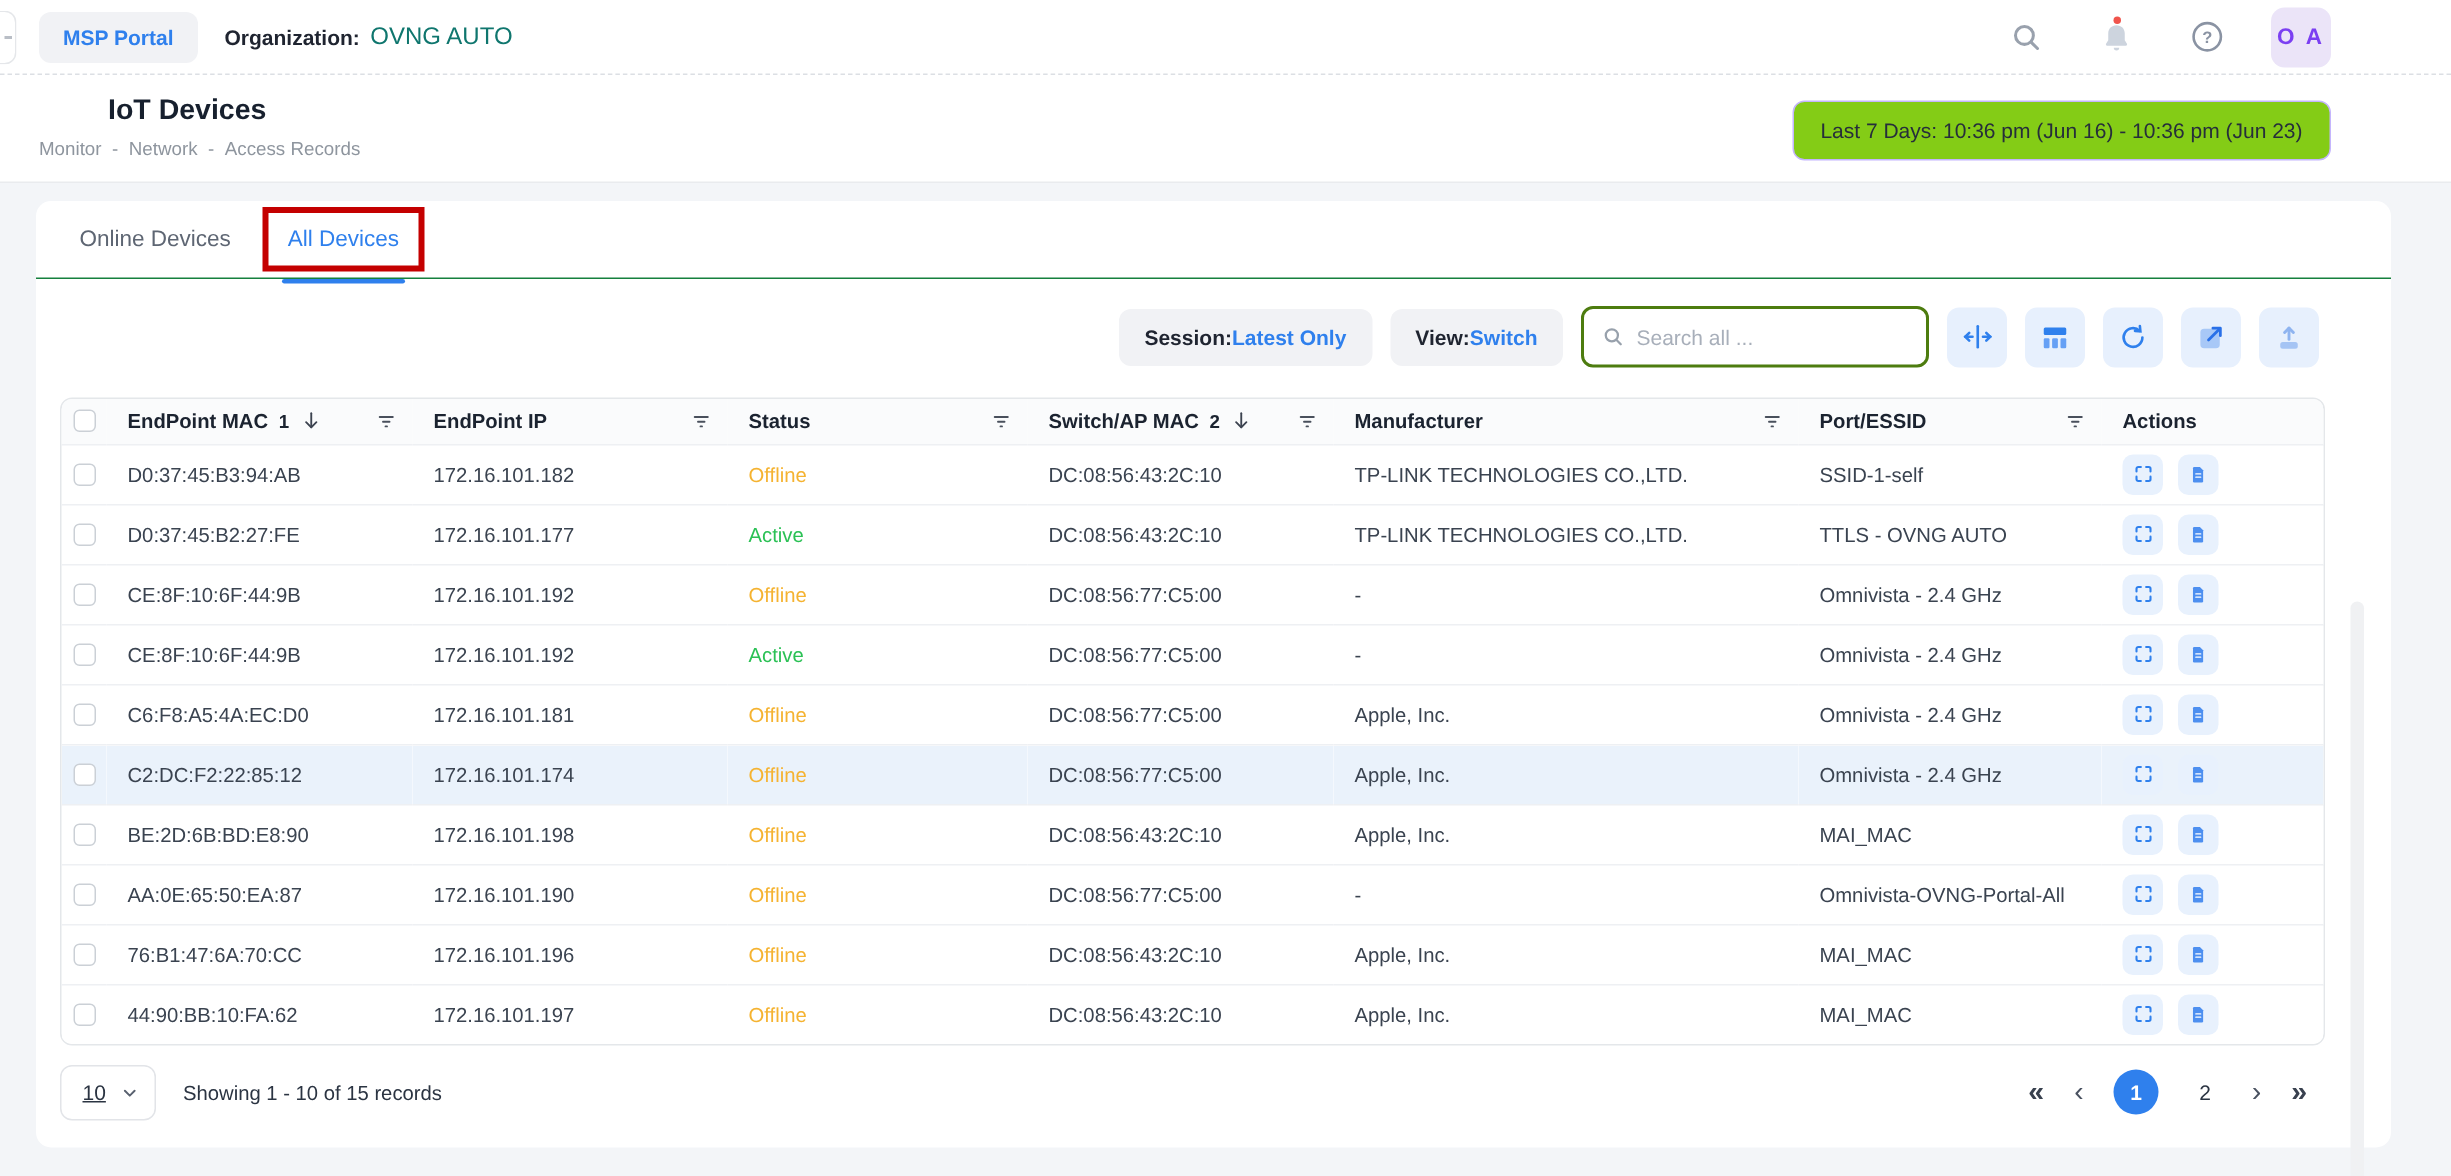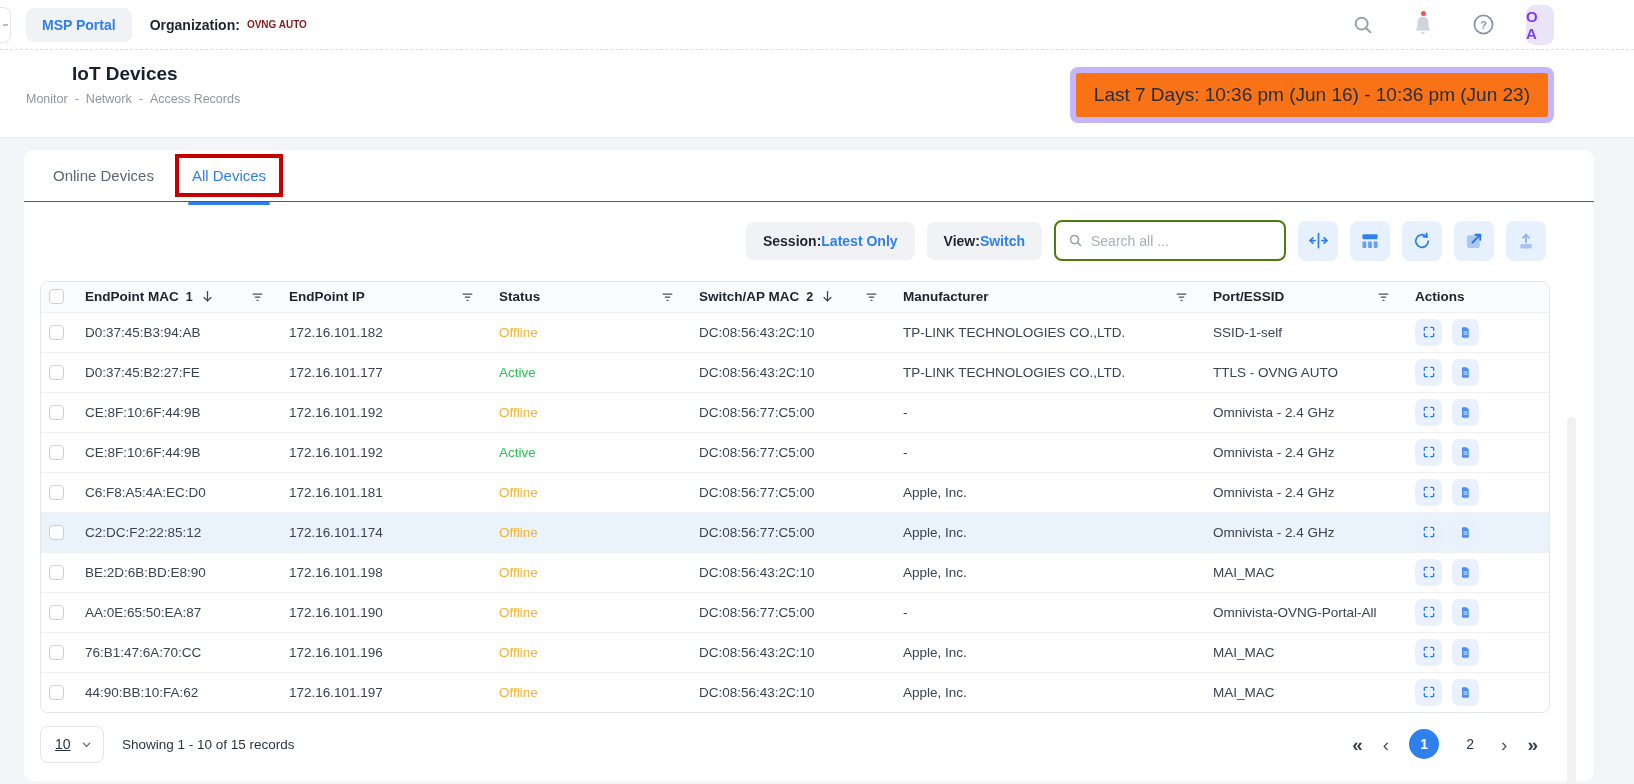--- a/index.html
+++ b/index.html
@@ -7,38 +7,38 @@
     font-family:"Liberation Sans","DejaVu Sans",sans-serif; color:#2B3442; }
 
   
   .topbar { position:relative; height:50px; background:#fff; display:flex; align-items:center;
     padding:0 80px 0 26px; border-bottom:1px dashed #DCDFE4; }
   .drawer-handle { position:absolute; left:0; top:7px; width:11px; height:36px; background:#fff;
     border:1px solid #E5E7EA; border-left:none; border-radius:0 8px 8px 0; }
   .drawer-handle::after { content:""; position:absolute; right:2px; top:16px; width:5px; height:2px; background:#B9BEC6; }
   .msp-chip { background:#F1F2F5; border-radius:8px; padding:9px 16px; color:#2F80ED; font-weight:bold; font-size:14px; }
   .org-label { margin-left:18px; font-weight:bold; font-size:14px; color:#1F2430; }
-  .org-value { margin-left:7px; font-weight:bold; font-size:10px; color:#7f1d1d; }
+  .org-value { margin-left:7px; font-weight:normal; font-size:16px; color:#0f766e; }
   .topbar-spacer { flex:1; }
   .tb-icon { width:26px; height:26px; margin-left:34px; display:flex; align-items:center; justify-content:center; position:relative; cursor:pointer; }
   .bell-dot { position:absolute; top:-1px; left:11px; width:5px; height:5px; border-radius:50%; background:#F0544C; }
-  .avatar { width:28px; height:40px; margin-left:30px; border-radius:9px; background:#EBE4F8;
+  .avatar { width:40px; height:40px; margin-left:30px; border-radius:9px; background:#EBE4F8;
     color:#7B3FF2; font-weight:bold; font-size:15px; letter-spacing:2px;
     display:flex; align-items:center; justify-content:center; cursor:pointer; }
 
   
   .page-header { background:#fff; display:flex; align-items:flex-start; padding:13px 80px 14px 26px;
     border-bottom:1px solid #E9EBEE; }
   .page-title { font-size:19px; font-weight:bold; color:#17202E;margin-left:46px; }
   .breadcrumb { margin-top:7px; font-size:12.5px; color:#8E959E; display:flex; gap:7px; }
   .ph-right { margin-left:auto; display:flex; gap:12px; align-items:center; margin-top:4px; }
   .org-button { background:#2F80ED; color:#fff; font-weight:bold; font-size:14px; border:none;
     border-radius:8px; padding:11px 22px; cursor:pointer; }
-  .date-box { background:#f97316; border:6px solid #c4b5fd; border-radius:8px; padding:11px 18px;
-    font-size:19px; color:#262E3B; cursor:pointer; }
+  .date-box { background:#84cc16; border:1px solid #c4b5fd; border-radius:8px; padding:11px 18px;
+    font-size:14px; color:#262E3B; cursor:pointer; }
 
   
   .content { padding:12px 40px 0 24px; }
   .card { background:#fff; border-radius:10px; min-height:622px; position:relative; }
 
   .tabs-row { display:flex; align-items:center; height:52px; padding:0 16px; border-bottom:1px solid #15803d; }
   .tab { font-size:15px; color:#5E6673; cursor:pointer; padding:9px 13px; }
   .tab.active { color:#2F80ED; border:4px solid #C40000; position:relative; margin-left:8px; }
   .tab.active::after { content:""; position:absolute; left:9px; right:9px; bottom:-12px; height:3px;
     background:#2F80ED; border-radius:2px; }

